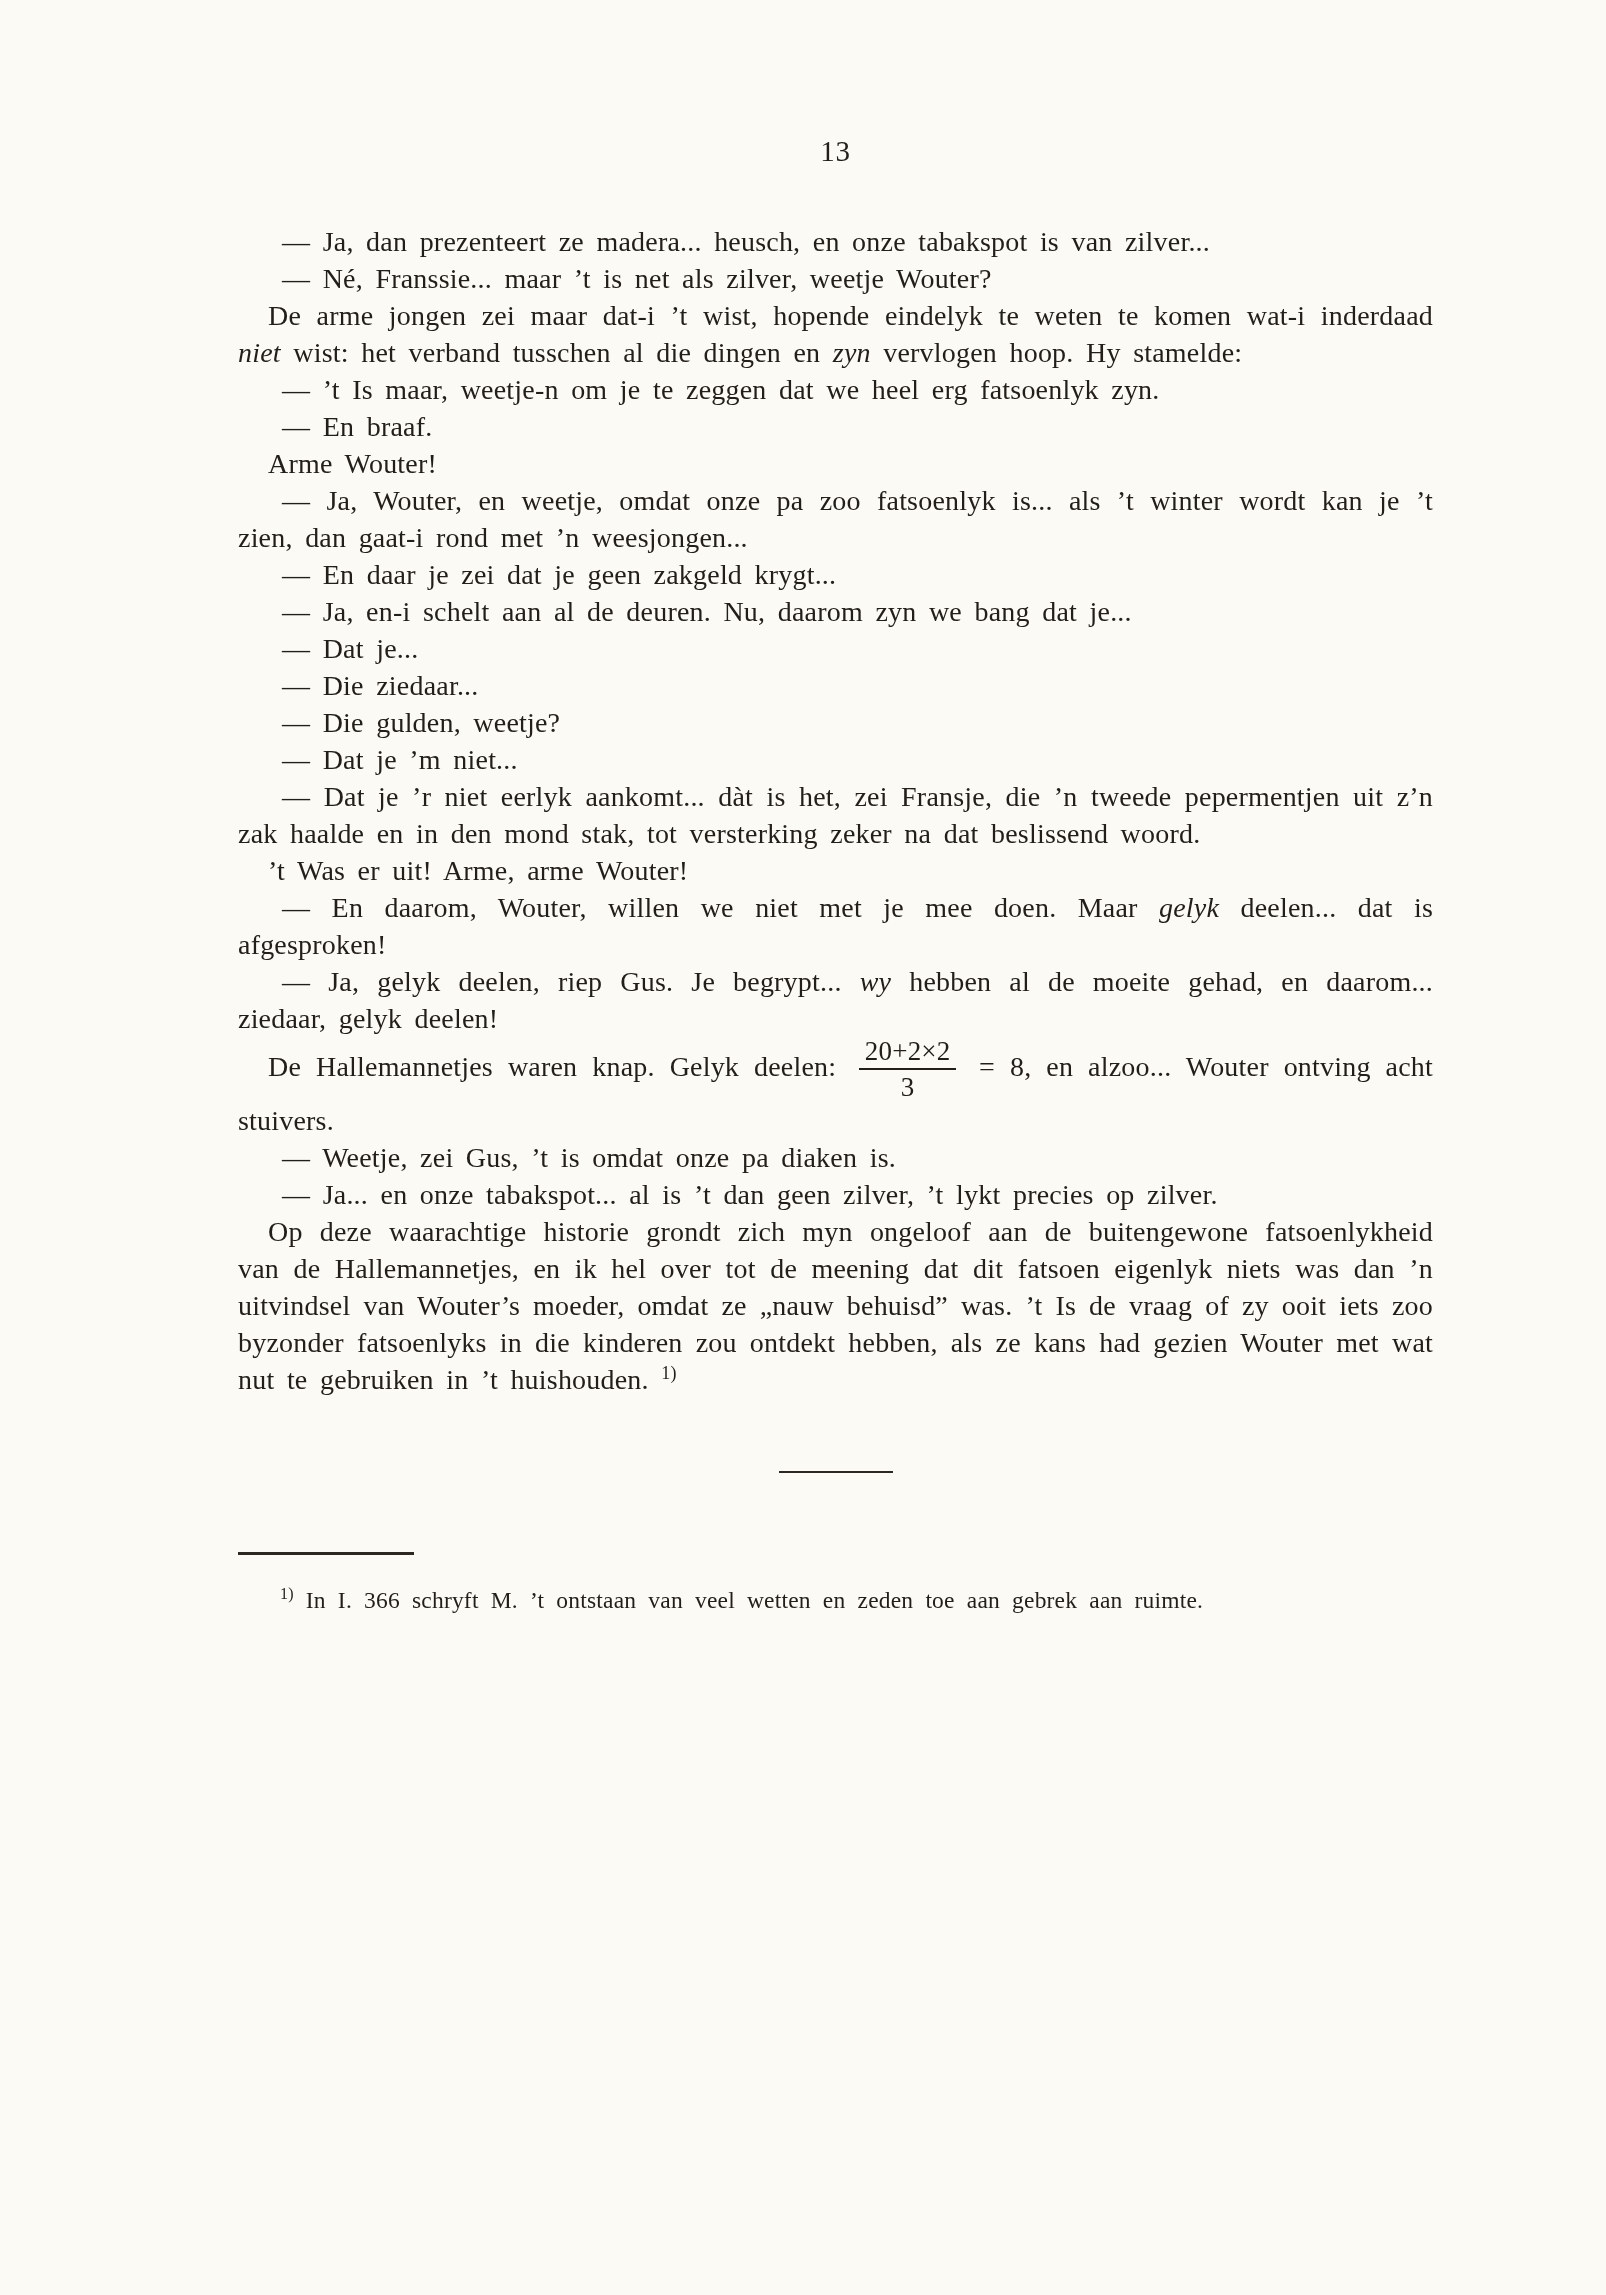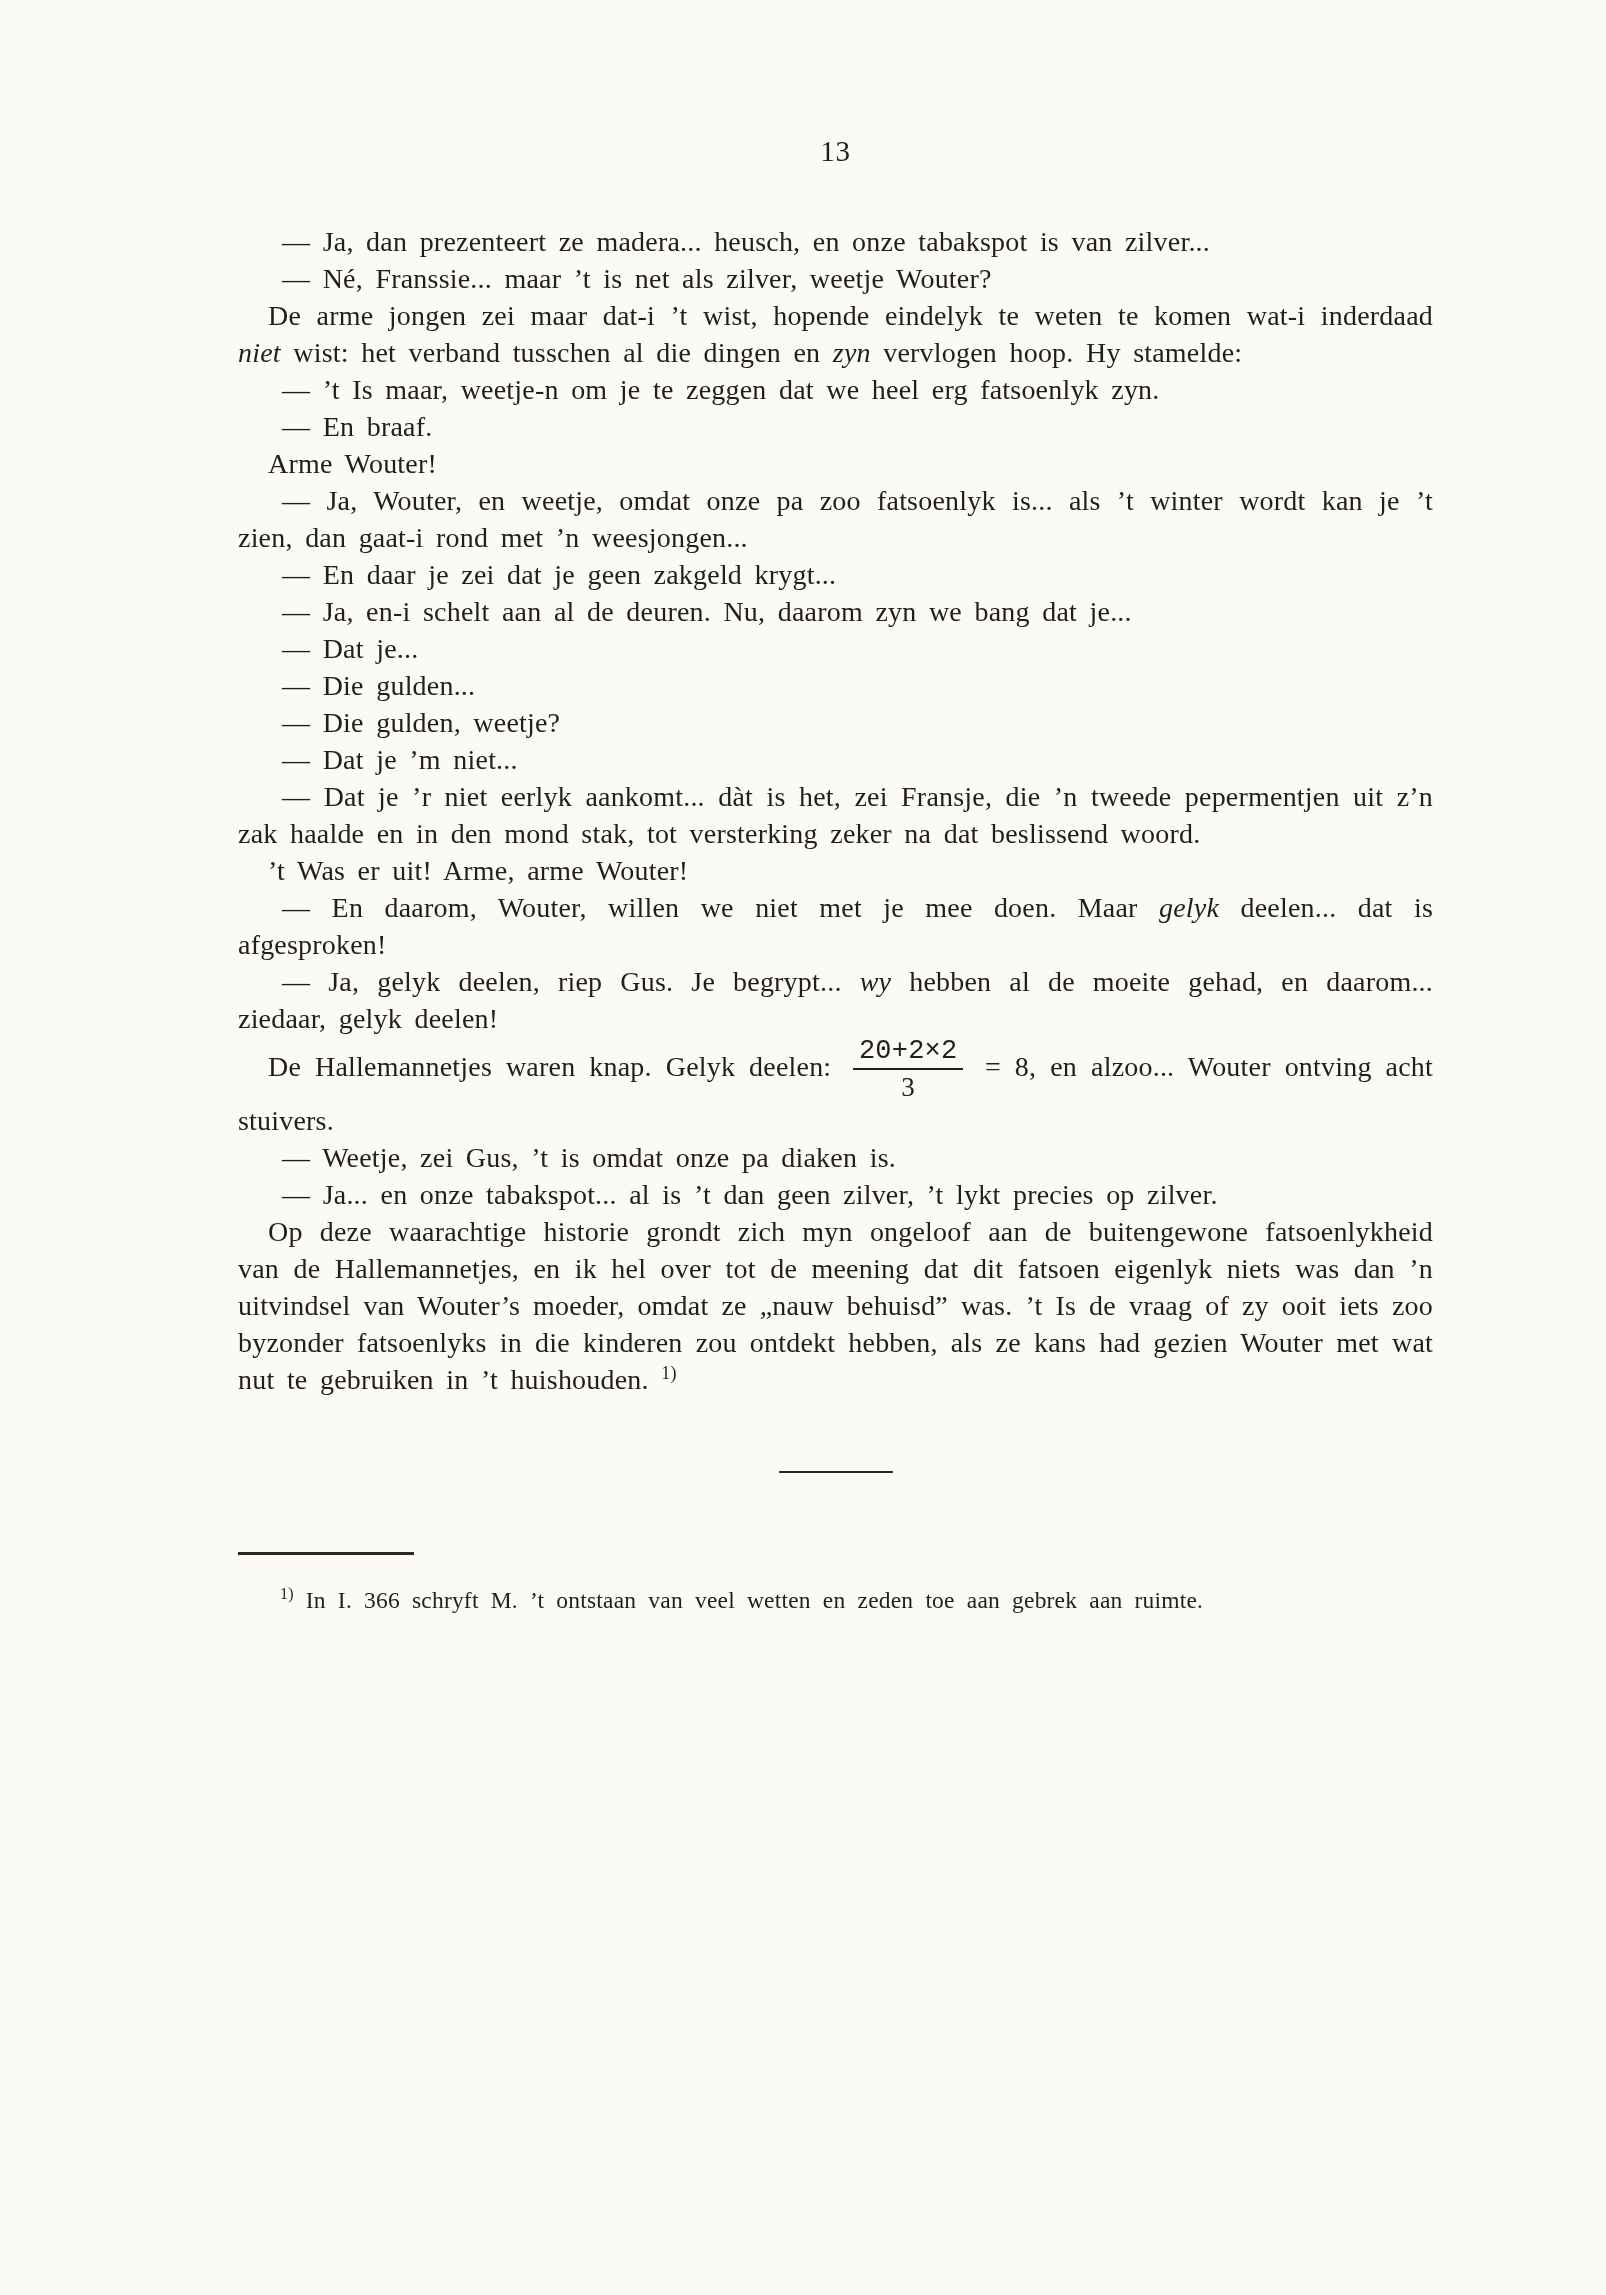--- a/index.html
+++ b/index.html
@@ -50,21 +50,20 @@
     text-align: center;
     line-height: 1.08;
     margin: 0 7.6px;
     text-indent: 0;
     font-size: 27px;
   }
   .frac .num {
     display: block;
     border-bottom: 2.3px solid #221e19;
     padding: 0 6px 2.3px 6px;
-    font-family: Liberation Mono, monospace;
   }
   .frac .den {
     display: block;
     padding-top: 2.3px;
   }
   .divider {
     width: 114px;
     border: none;
     border-top: 2.3px solid #2c2721;
     margin: 73px auto 0 auto;
@@ -96,21 +95,21 @@
       <p class="para dialogue"><span>— Ja, dan prezenteert ze madera... heusch, en onze tabakspot is van zilver...</span></p>
       <p class="para dialogue"><span>— Né, Franssie... maar ’t is net als zilver, weetje Wouter?</span></p>
       <p class="para narrative"><span>De arme jongen zei maar dat-i ’t wist, hopende eindelyk te weten te komen wat-i inderdaad </span><span class="it">niet</span><span> wist: het verband tusschen al die dingen en </span><span class="it">zyn</span><span> vervlogen hoop. Hy stamelde:</span></p>
       <p class="para dialogue"><span>— ’t Is maar, weetje-n om je te zeggen dat we heel erg fatsoenlyk zyn.</span></p>
       <p class="para dialogue"><span>— En braaf.</span></p>
       <p class="para narrative"><span>Arme Wouter!</span></p>
       <p class="para dialogue"><span>— Ja, Wouter, en weetje, omdat onze pa zoo fatsoenlyk is... als ’t winter wordt kan je ’t zien, dan gaat-i rond met ’n weesjongen...</span></p>
       <p class="para dialogue"><span>— En daar je zei dat je geen zakgeld krygt...</span></p>
       <p class="para dialogue"><span>— Ja, en-i schelt aan al de deuren. Nu, daarom zyn we bang dat je...</span></p>
       <p class="para dialogue"><span>— Dat je...</span></p>
-      <p class="para dialogue"><span>— Die gulden...</span></p>
+      <p class="para dialogue"><span>— Die ziedaar...</span></p>
       <p class="para dialogue"><span>— Die gulden, weetje?</span></p>
       <p class="para dialogue"><span>— Dat je ’m niet...</span></p>
       <p class="para dialogue"><span>— Dat je ’r niet eerlyk aankomt... dàt is het, zei Fransje, die ’n tweede pepermentjen uit z’n zak haalde en in den mond stak, tot versterking zeker na dat beslissend woord.</span></p>
       <p class="para narrative"><span>’t Was er uit! Arme, arme Wouter!</span></p>
       <p class="para dialogue"><span>— En daarom, Wouter, willen we niet met je mee doen. Maar </span><span class="it">gelyk</span><span> deelen... dat is afgesproken!</span></p>
       <p class="para dialogue"><span>— Ja, gelyk deelen, riep Gus. Je begrypt... </span><span class="it">wy</span><span> hebben al de moeite gehad, en daarom... ziedaar, gelyk deelen!</span></p>
       <p class="para narrative"><span>De Hallemannetjes waren knap. Gelyk deelen: </span><span class="frac"><span class="num">20+2×2</span><span class="den">3</span></span><span> = 8, en alzoo... Wouter ontving acht stuivers.</span></p>
       <p class="para dialogue"><span>— Weetje, zei Gus, ’t is omdat onze pa diaken is.</span></p>
       <p class="para dialogue"><span>— Ja... en onze tabakspot... al is ’t dan geen zilver, ’t lykt precies op zilver.</span></p>
       <p class="para narrative"><span>Op deze waarachtige historie grondt zich myn ongeloof aan de buitengewone fatsoenlykheid van de Hallemannetjes, en ik hel over tot de meening dat dit fatsoen eigenlyk niets was dan ’n uitvindsel van Wouter’s moeder, omdat ze „nauw behuisd” was. ’t Is de vraag of zy ooit iets zoo byzonder fatsoenlyks in die kinderen zou ontdekt hebben, als ze kans had gezien Wouter met wat nut te gebruiken in ’t huishouden. </span><sup>1)</sup></p>

